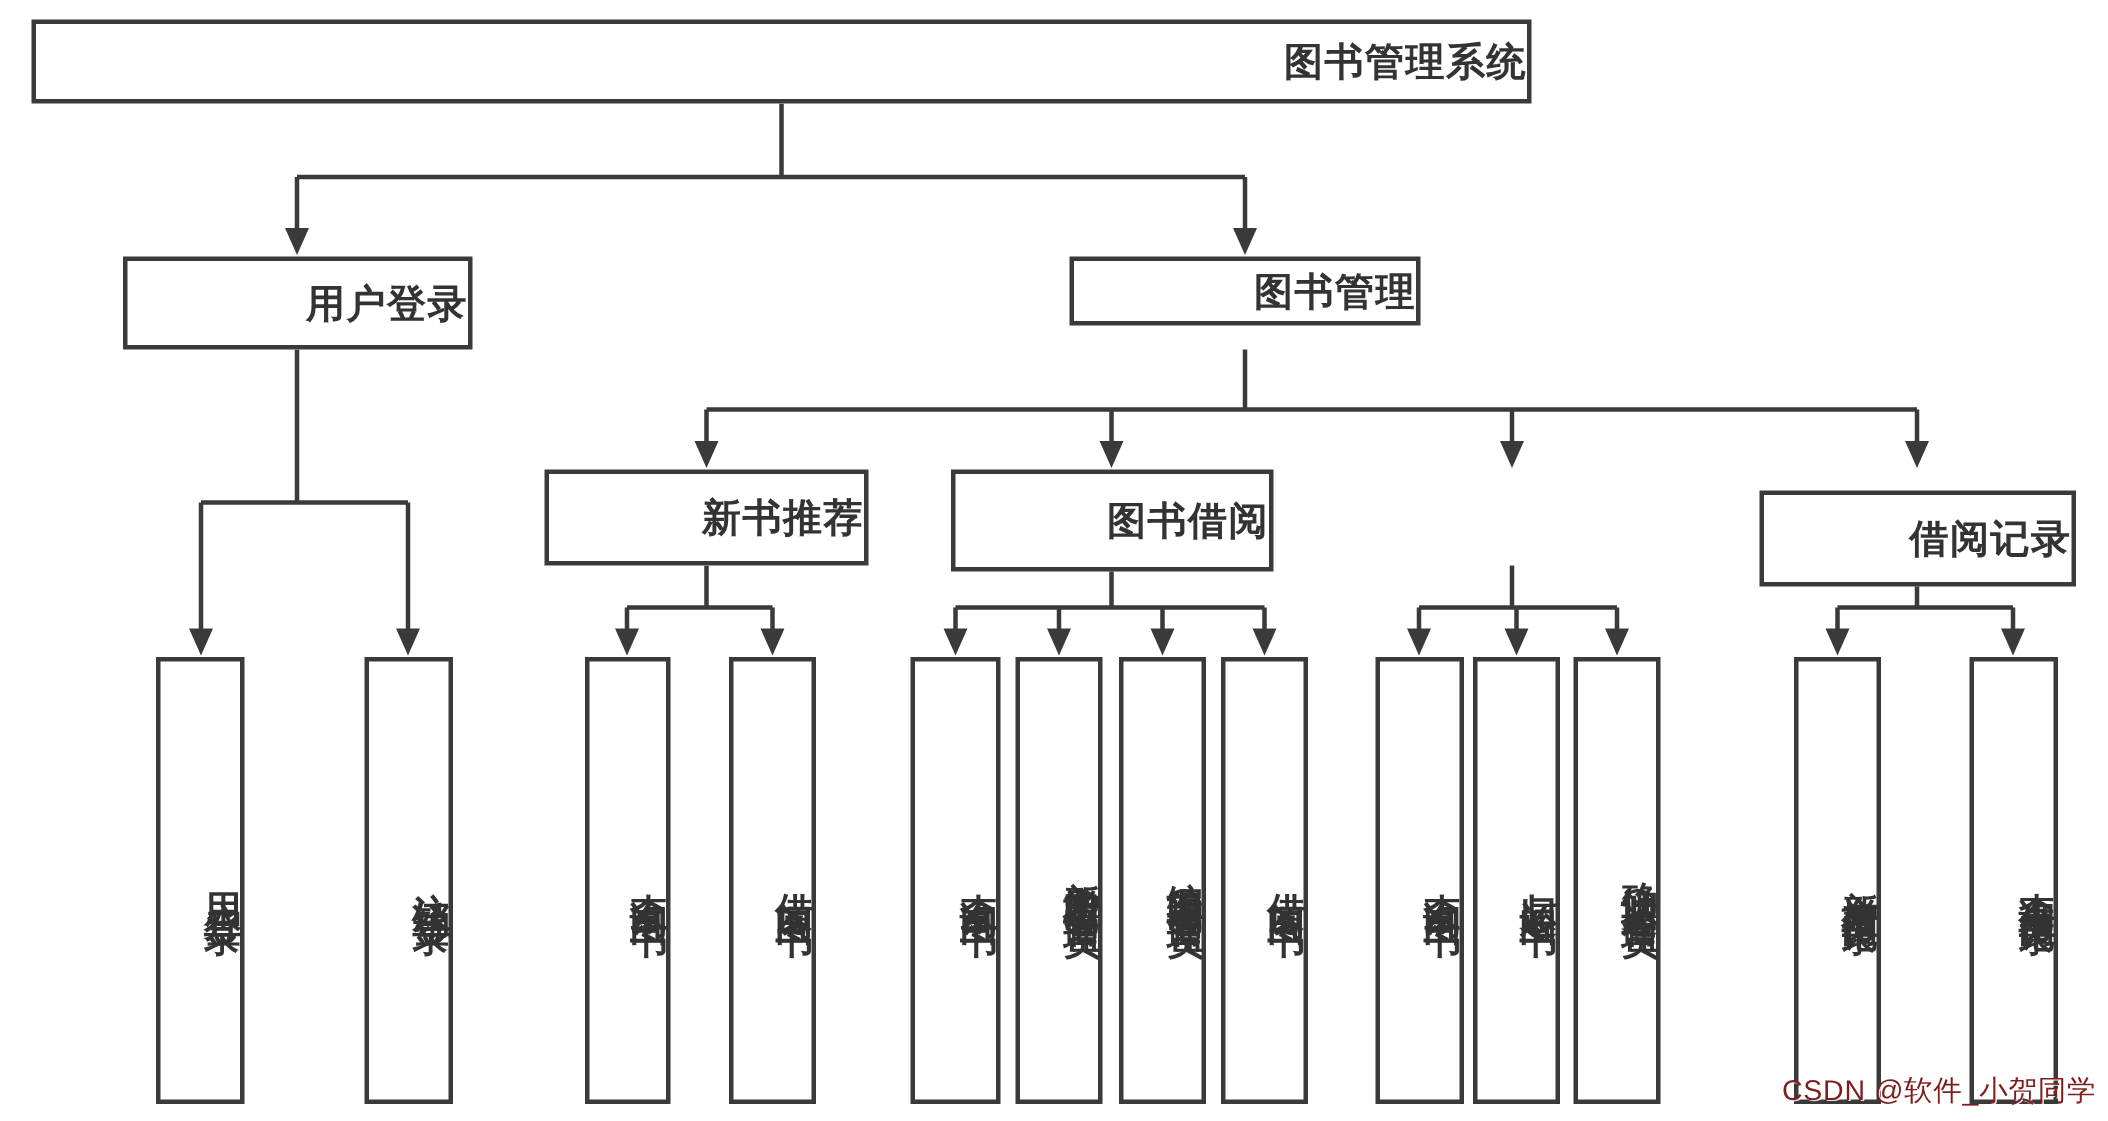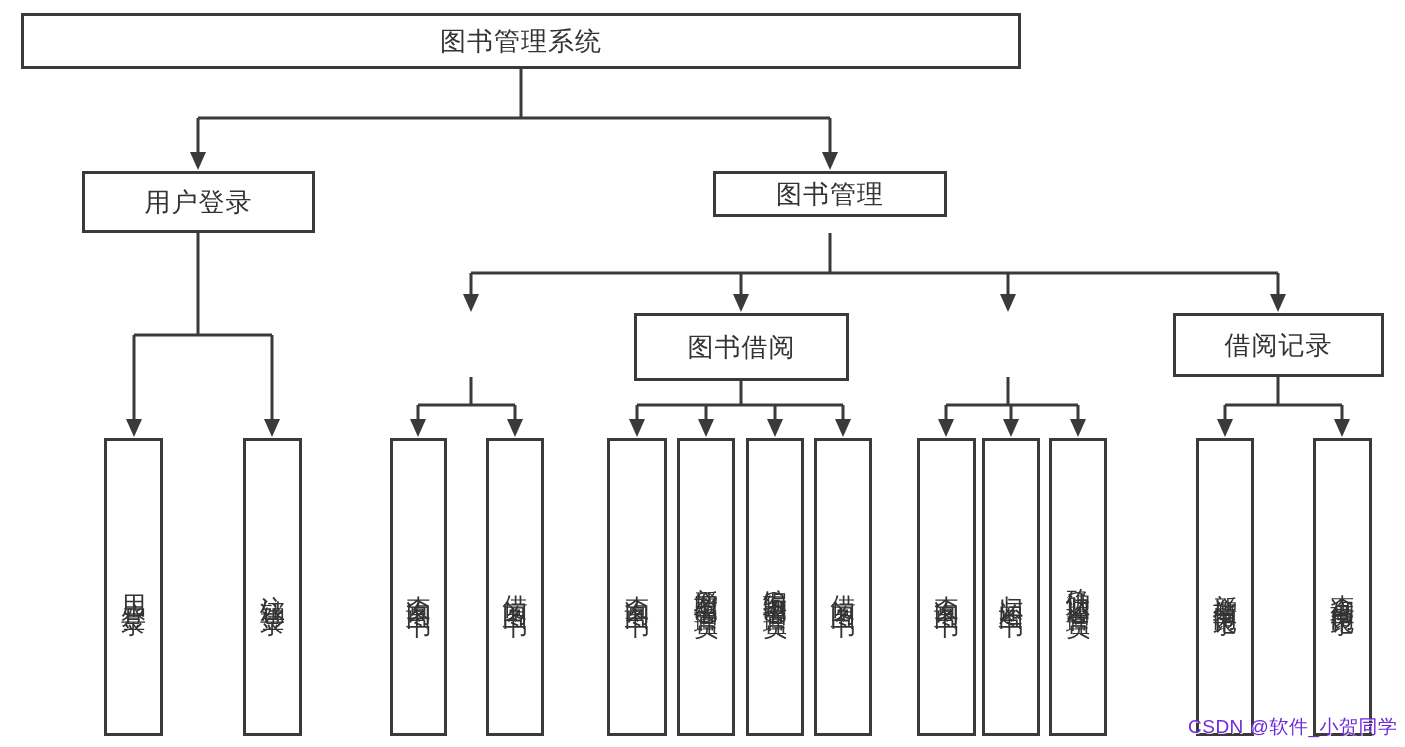--- a/index.html
+++ b/index.html
@@ -12,39 +12,40 @@
   }
   .wires{
     position:absolute;left:0;top:0;width:1405px;height:747px;
     pointer-events:none;
   }
   .node{
     position:absolute;
     box-sizing:border-box;
     background:#ffffff;
     border:3px solid #3a3a3a;
-    display:flex;align-items:center;justify-content:center;
+    display:flex;align-items:center;justify-content:flex-end;
     color:#333333;
     text-align:center;
+    font-weight:bold;
   }
   .h-label{font-size:26px;letter-spacing:1px;white-space:nowrap;}
   .leaf .vtext{
     writing-mode:vertical-rl;
     text-orientation:mixed;
     font-size:25px;
     letter-spacing:6px;
     line-height:1;
     white-space:nowrap;
   }
   .leaf.long .vtext{letter-spacing:4px;font-size:24px;}
   .watermark{
     position:absolute;
     left:1188px;top:714px;
     font-size:19px;
-    color:#6d28d9;
+    color:#7f1d1d;
     text-shadow:1px 1px 0 rgba(255,255,255,0.85);
     white-space:nowrap;
     z-index:5;
     letter-spacing:0.5px;
   }
 </style>
 </head>
 <body>
 
 <div class="canvas">
@@ -100,24 +101,27 @@
     <span class="h-label">图书管理系统</span>
   </div>
 
   <div class="node" style="left:82px;top:171px;width:233px;height:62px">
     <span class="h-label">用户登录</span>
   </div>
   <div class="node" style="left:713px;top:171px;width:234px;height:46px">
     <span class="h-label">图书管理</span>
   </div>
 
+  <div class="node" style="left:363px;top:313px;width:216px;height:64px">
+    <span class="h-label">新书推荐</span>
+  </div>
   <div class="node" style="left:634px;top:313px;width:215px;height:68px">
     <span class="h-label">图书借阅</span>
   </div>
-  <div class="node" style="left:1173px;top:313px;width:211px;height:64px">
+  <div class="node" style="left:1173px;top:327px;width:211px;height:64px">
     <span class="h-label">借阅记录</span>
   </div>
 
   <div class="node leaf" style="left:104px;top:438px;width:59px;height:298px">
     <span class="vtext">用户登录</span>
   </div>
   <div class="node leaf" style="left:243px;top:438px;width:59px;height:298px">
     <span class="vtext">注销登录</span>
   </div>
 

